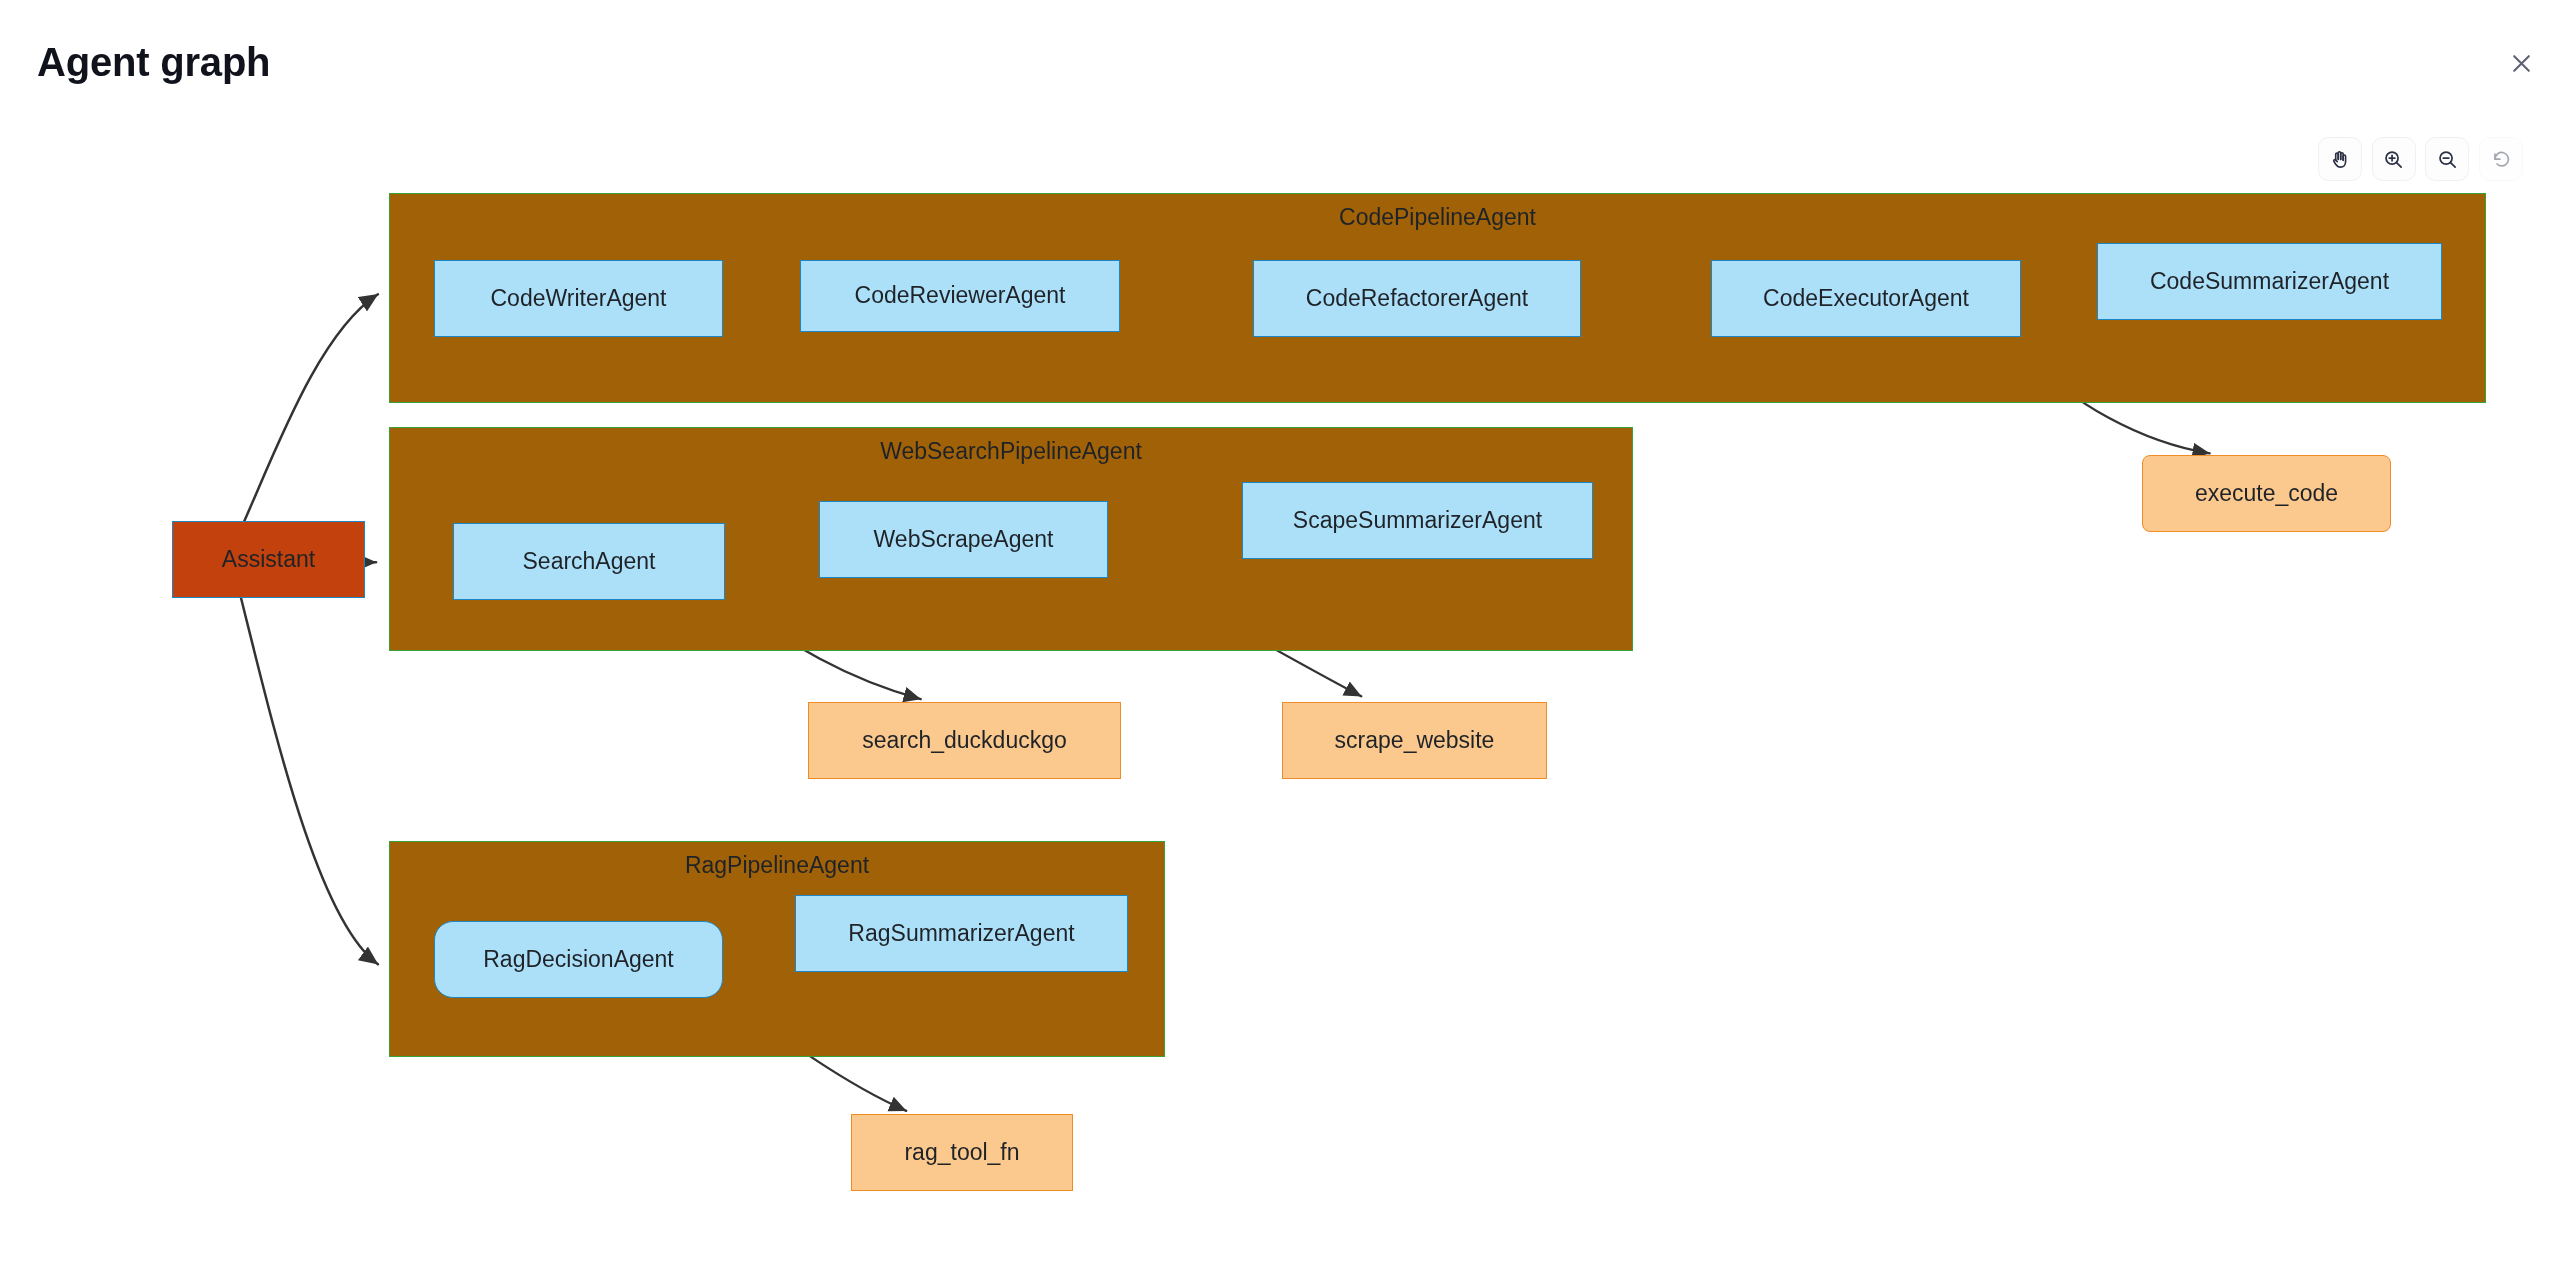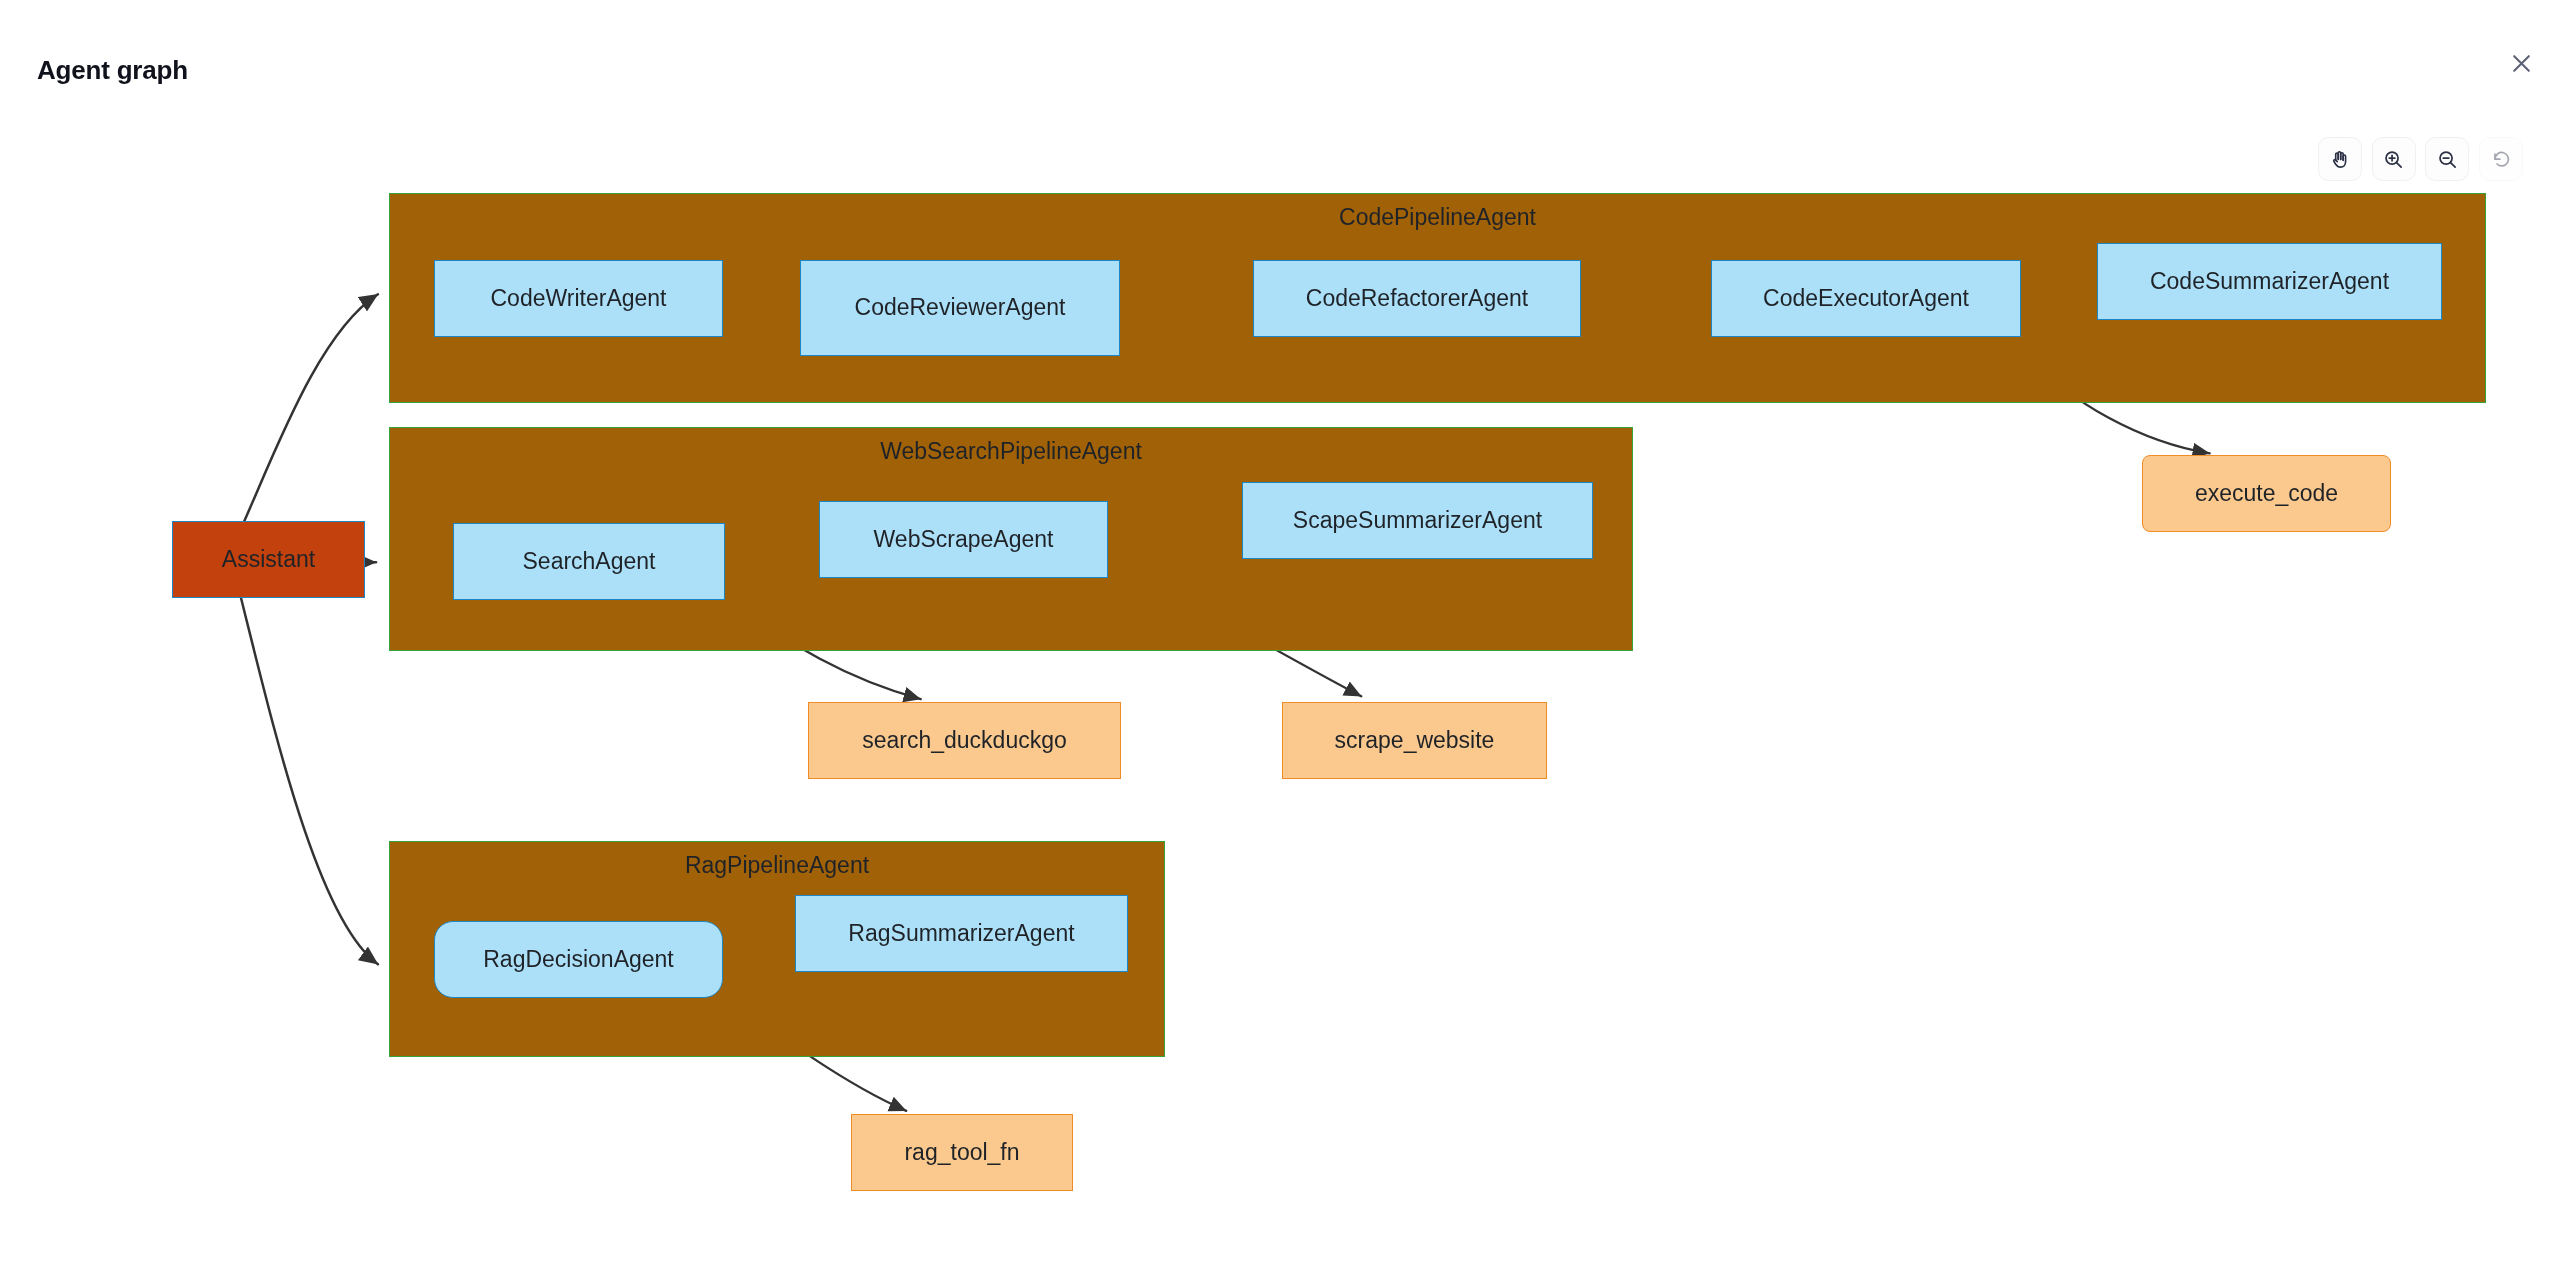--- a/index.html
+++ b/index.html
@@ -13,25 +13,24 @@
 
   
   #header {
     position: absolute;
     top: 0; left: 0;
     width: 2576px; height: 116px;
   }
   #page-title {
     position: absolute;
     left: 37px; top: 40px;
-    font-size: 26px;
+    font-size: 40px;
     font-weight: 700;
     color: #11131c;
     letter-spacing: -0.2px;
-    margin-top: 15px;
   }
   #close-button {
     position: absolute;
     right: 29px; top: 37px;
     width: 52px; height: 52px;
     display: flex; align-items: center; justify-content: center;
     cursor: pointer;
     border-radius: 7.7px;
   }
   #close-button svg { display: block; }
@@ -208,21 +207,21 @@
   <div class="node root" style="left:125px; top:521px; width:193px; height:77px;">
     <span>Assistant</span>
   </div>
 
   <div class="group-box" style="left:389px; top:193px; width:2097px; height:210px;">
     <div class="group-label">CodePipelineAgent</div>
   </div>
   <div class="node agent" style="left:434px; top:260px; width:289px; height:77px;">
     <span>CodeWriterAgent</span>
   </div>
-  <div class="node agent" style="left:800px; top:260px; width:320px; height:96px;">
+  <div class="node agent" style="left:800px; top:260px; width:320px; height:72px;">
     <span>CodeReviewerAgent</span>
   </div>
   <div class="node agent" style="left:1253px; top:260px; width:328px; height:77px;">
     <span>CodeRefactorerAgent</span>
   </div>
   <div class="node agent" style="left:1711px; top:260px; width:310px; height:77px;">
     <span>CodeExecutorAgent</span>
   </div>
   <div class="node agent" style="left:2097px; top:243px; width:345px; height:77px;">
     <span>CodeSummarizerAgent</span>

